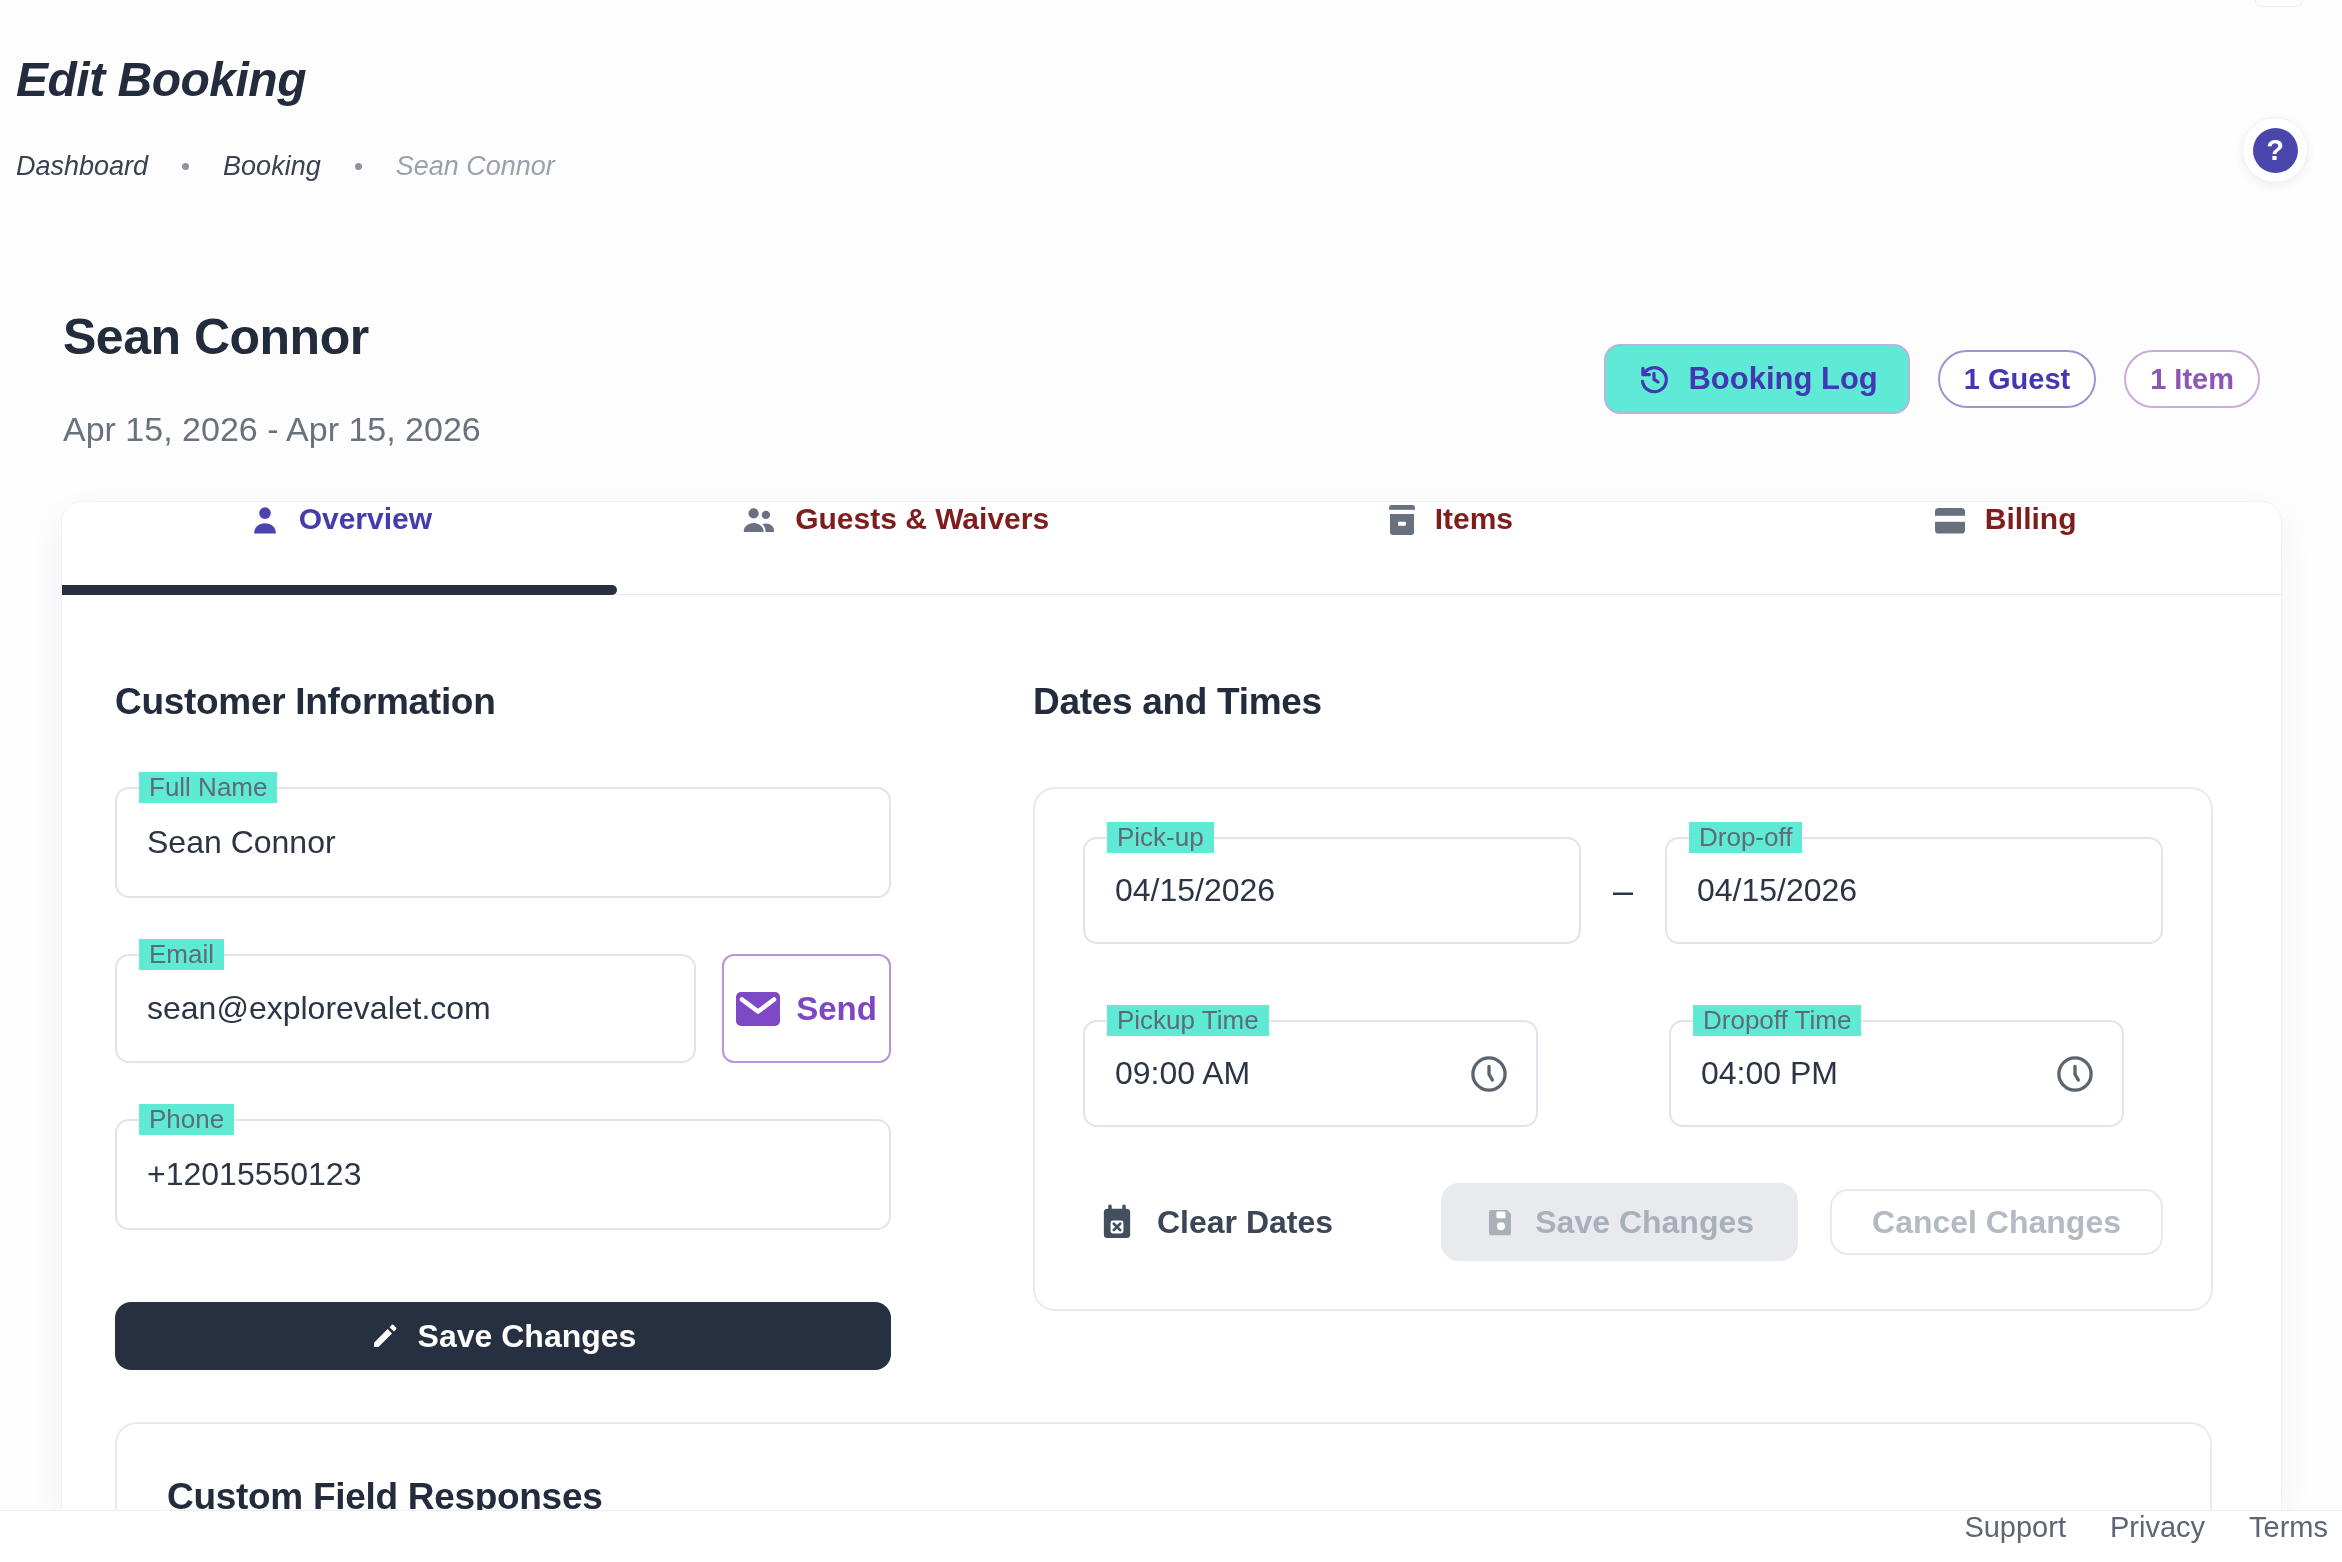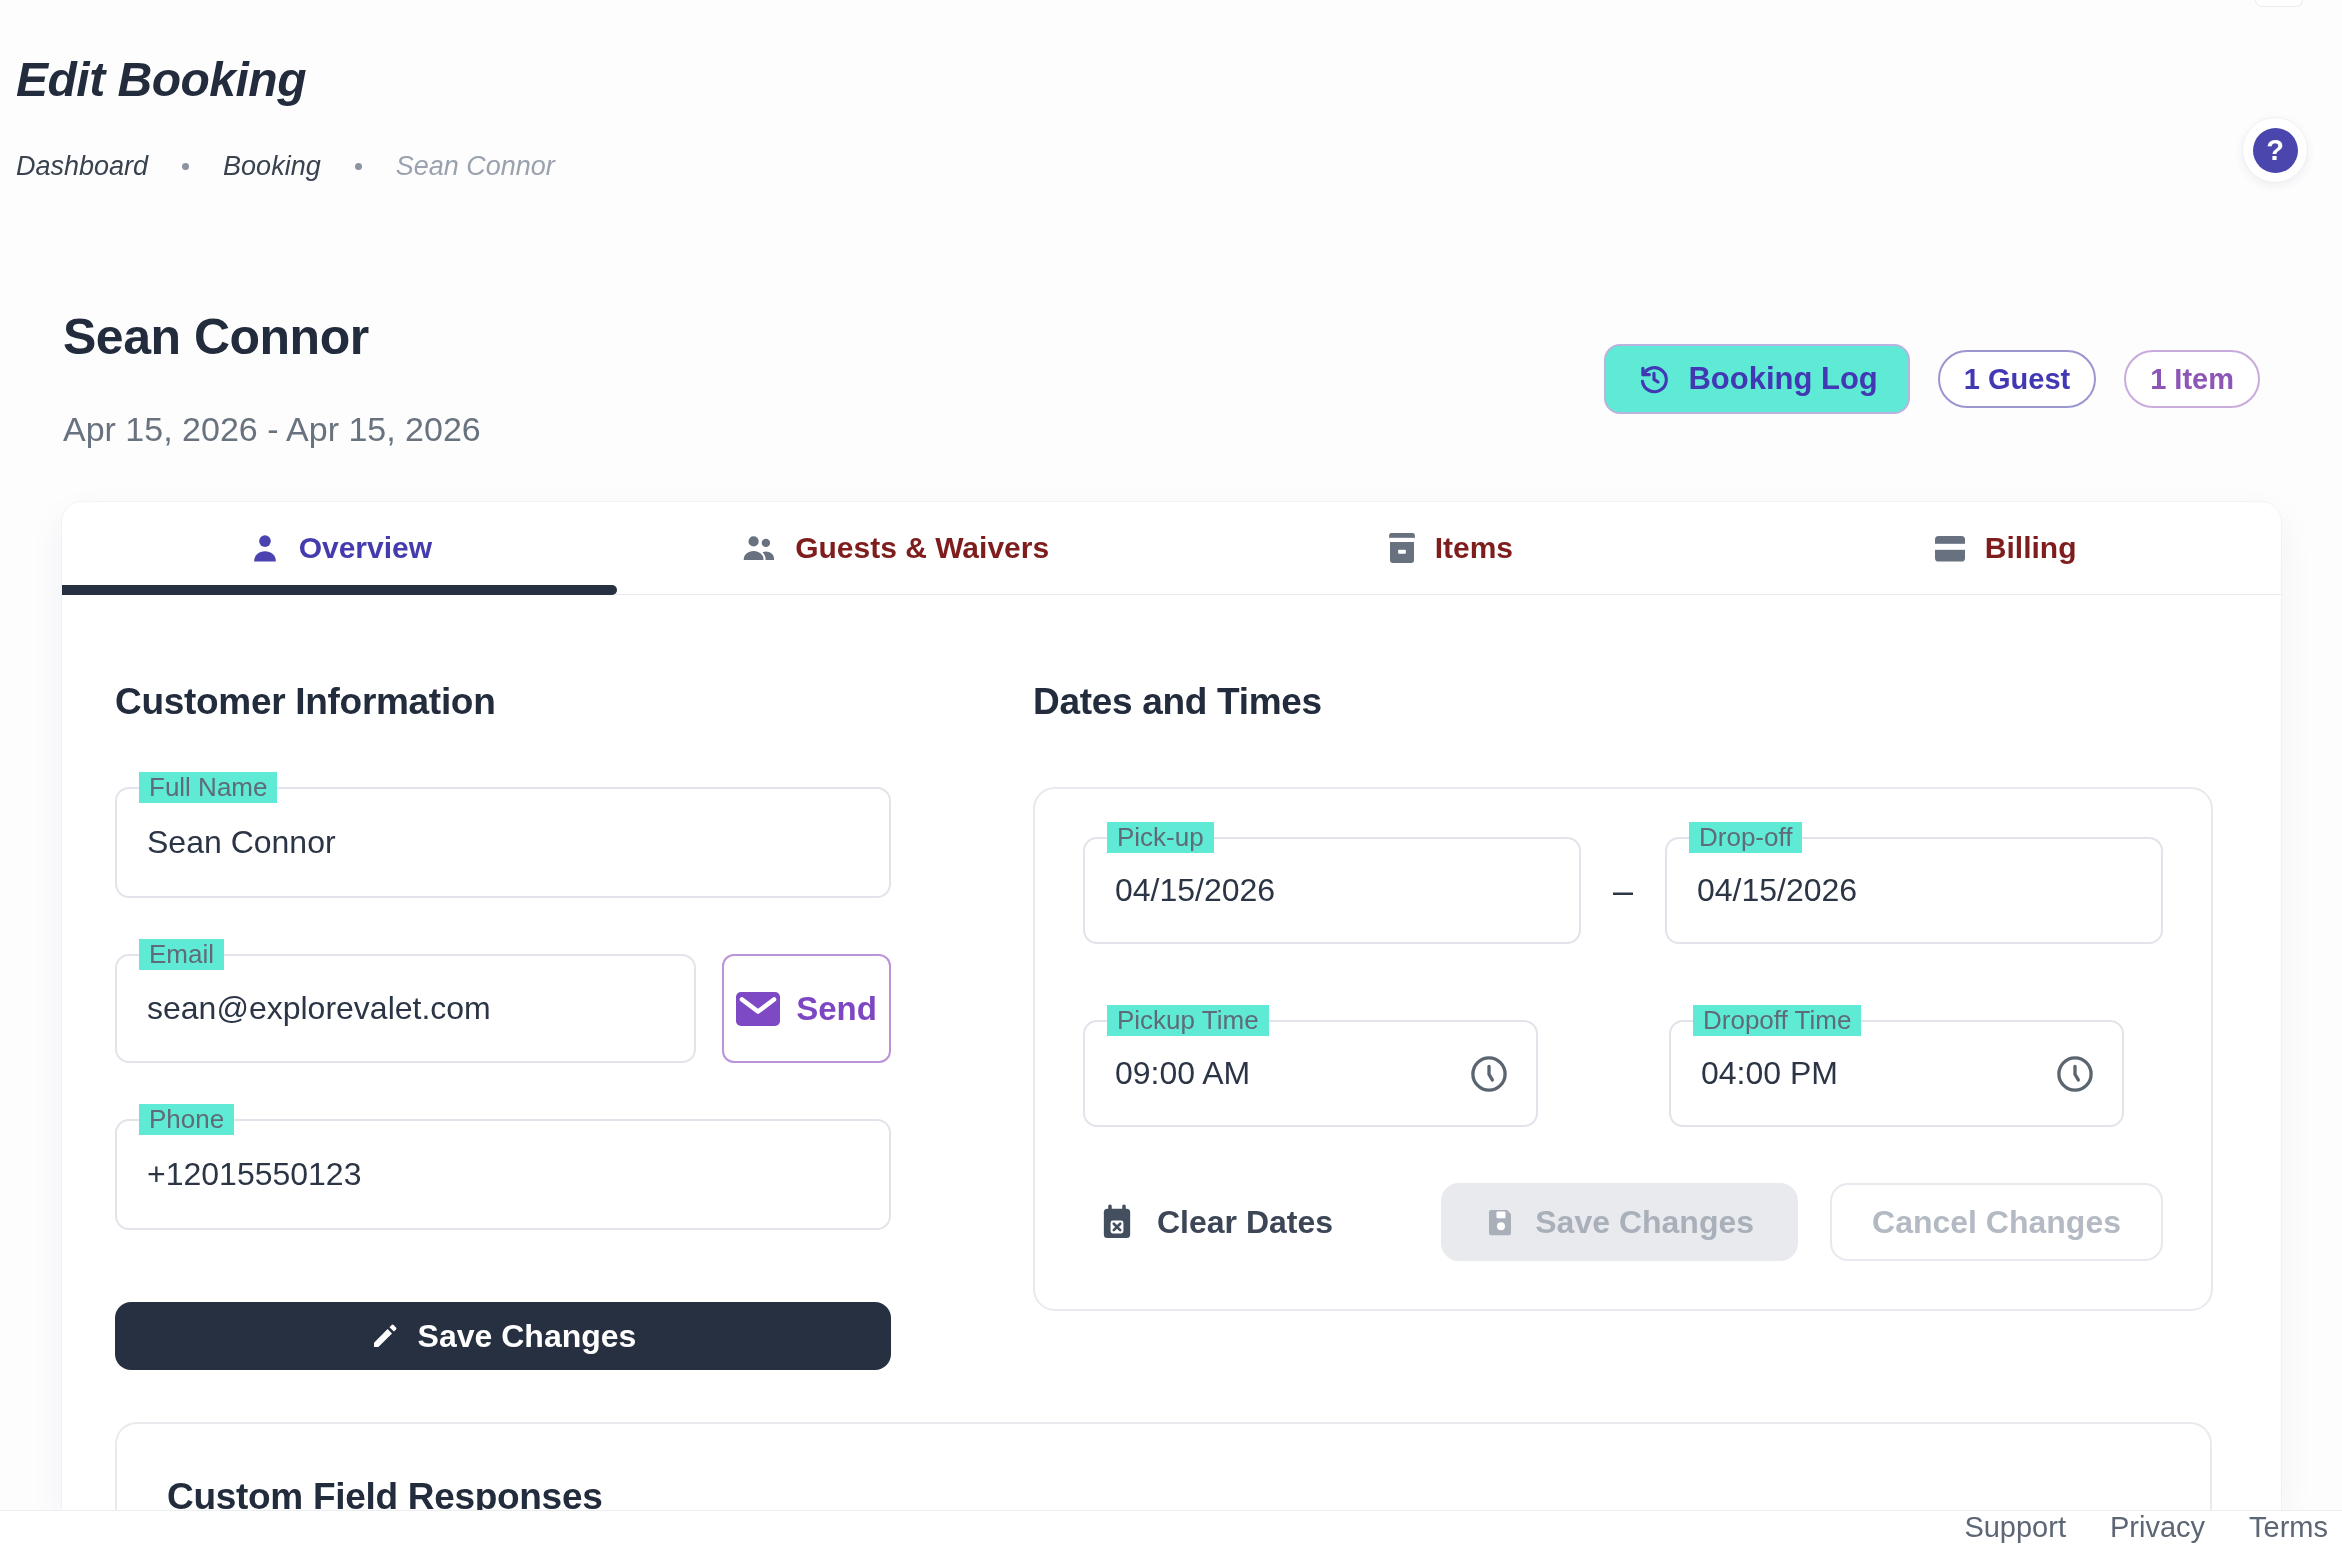--- a/index.html
+++ b/index.html
@@ -44,21 +44,21 @@
     background:#fff; font-size:29px; font-weight:600; cursor:pointer; }
   .pill.guest { border:2px solid #9b96d0; color:#4238b4; }
   .pill.item  { border:2px solid #c9abdc; color:#8d55b5; }
 
   
   .main-card { position:absolute; left:62px; top:502px; width:2219px; height:1008px;
     background:#fff; border-radius:20px 20px 0 0; overflow:hidden;
     box-shadow:0 0 0 1px rgba(35,45,65,.03), 0 14px 36px rgba(35,45,65,.06); }
 
   .tabs { position:relative; display:flex; height:93px; border-bottom:1px solid #e8e9ed; }
-  .tab { flex:1; display:flex; align-items:center; justify-content:center; gap:16px; cursor:pointer; position:relative; }
+  .tab { flex:1; display:flex; justify-content:center; gap:16px; cursor:pointer; position:relative; }
   .tab .tab-label { font-size:30px; font-weight:700; color:#7f1d1d; }
   .tab.active .tab-label { color:#443cae; font-weight:700; }
   .tab-underline { position:absolute; left:0; bottom:-1px; width:100%; height:10px;
     background:#273040; border-radius:0 6px 6px 0; }
 
   .content-row { display:flex; padding:86px 68px 0 53px; }
   .col-left { width:776px; flex:none; }
   .col-right { flex:1; margin-left:142px; }
   .section-title { font-size:37px; font-weight:800; color:#222c3c; letter-spacing:-0.3px; }
 
@@ -88,21 +88,21 @@
   .date-dash { flex:1; text-align:center; font-size:36px; color:#2b3545; }
   .dates-row2 { display:flex; margin-top:76px; }
   .field.timef { width:455px; height:107px; justify-content:space-between; padding-right:26px; }
   .timef-spacer { width:131px; }
   .dates-row3 { display:flex; align-items:center; margin-top:56px; }
   .clear-dates { display:flex; align-items:flex-end; gap:22px; background:none; border:none; cursor:pointer; margin-left:16px; }
   .clear-dates .lbl { font-size:32px; font-weight:600; color:#3c4656; }
   .save-disabled { margin-left:auto; height:78px; padding:0 44px; border:none; border-radius:18px;
     background:#e8eaee; display:flex; align-items:center; gap:18px; cursor:default; }
   .save-disabled .lbl { font-size:32px; font-weight:600; color:#a9b0ba; }
-  .cancel-btn { margin-left:32px; height:78px; padding:0 40px; border:2px solid #e8e9ee; border-radius:18px;
+  .cancel-btn { margin-left:32px; height:66px; padding:0 40px; border:2px solid #e8e9ee; border-radius:18px;
     background:#fff; font-size:32px; font-weight:600; color:#b4bac3; cursor:pointer; }
 
   
   .custom-card { margin:52px 69px 0 53px; border:2px solid #e9eaee; border-radius:22px; height:219px; padding:52px 0 0 50px; }
 
   
   .footer { position:absolute; left:0; bottom:0; width:2342px; height:52px; background:#fff;
     border-top:1px solid #eceef1; display:flex; justify-content:flex-end; gap:44px; padding-right:14px; }
   .footer a { font-size:29px; color:#5c6675; text-decoration:none; cursor:pointer; }
 

